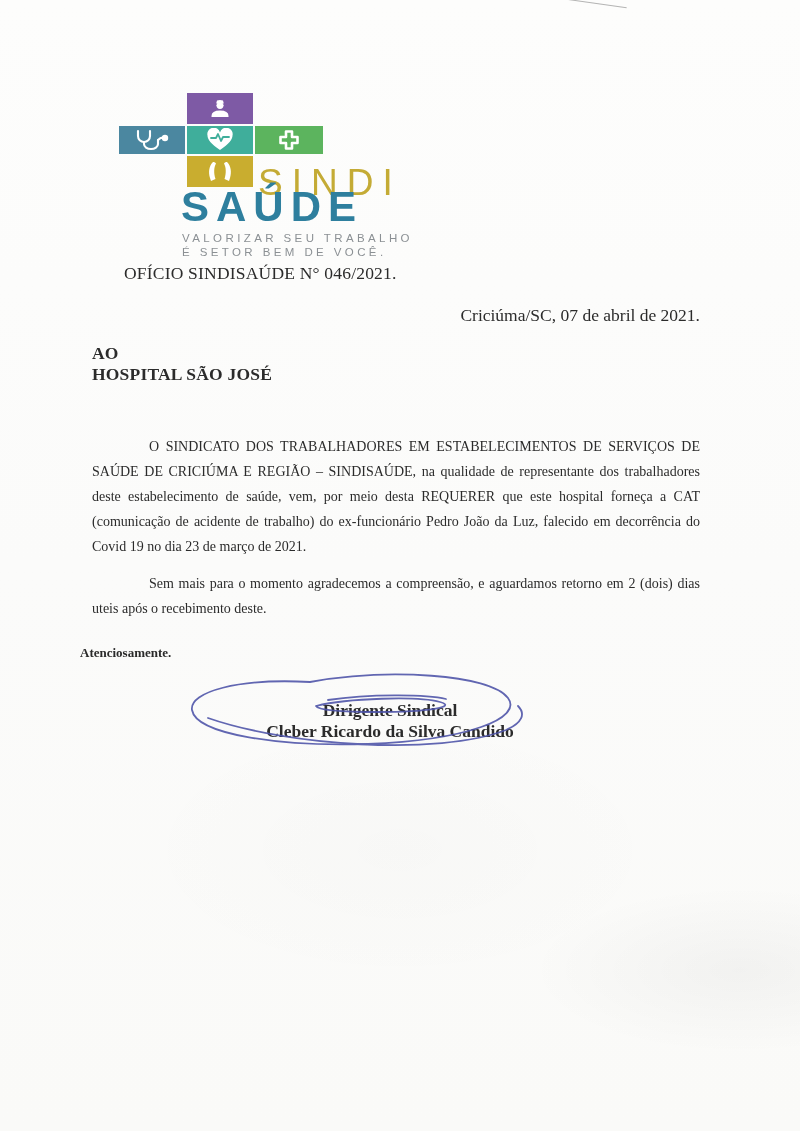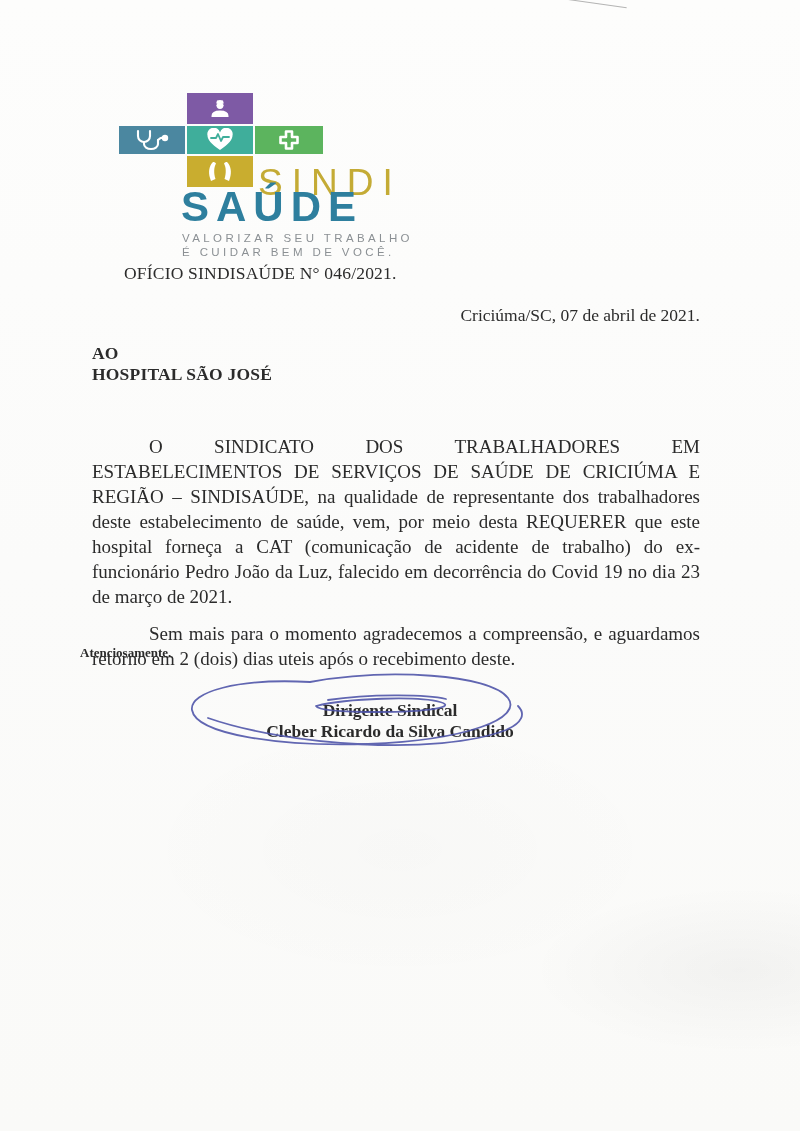--- a/index.html
+++ b/index.html
@@ -66,21 +66,21 @@
     position: absolute; right: 100px; top: 305px;
     font-size: 17.5px;
   }
   .recipient {
     position: absolute; left: 92px; top: 343px;
     font-size: 17.5px; font-weight: 700; line-height: 20.5px;
     letter-spacing: 0.2px;
   }
   .body-block {
     position: absolute; left: 92px; top: 434px; width: 608px;
-    font-size: 19px; line-height: 25px;
+    font-size: 14px; line-height: 25px;
   }
   .body-block p { text-align: justify; text-indent: 57px; }
   .body-block p + p { margin-top: 12px; }
   .closing {
     position: absolute; left: 80px; top: 645px;
     font-size: 13px;
     font-weight: bold;
   }
 
   
@@ -141,21 +141,21 @@
         <svg width="34" height="26" viewBox="0 0 34 26" fill="#ffffff">
           <path d="M10 3 C6 7 5.2 13 7 19 L8 22 L12.5 20 C10.5 14 11 8 13 4.5 Q12 2.5 10 3 Z"></path>
           <path d="M24 3 C28 7 28.8 13 27 19 L26 22 L21.5 20 C23.5 14 23 8 21 4.5 Q22 2.5 24 3 Z"></path>
         </svg>
       </span>
     </div>
     <div class="brand-top">SINDI</div>
     <div class="brand-bottom">SAÚDE</div>
     <div class="tagline">
       <div>VALORIZAR SEU TRABALHO</div>
-      <div>É CUIDAR BEM DE VOCÊ.</div>
+      <div>É SETOR BEM DE VOCÊ.</div>
     </div>
   </div>
 
   <div class="ref-line">OFÍCIO SINDISAÚDE N° 046/2021.</div>
 
   <div class="date-line">Criciúma/SC, 07 de abril de 2021.</div>
 
   <div class="recipient">
     <div>AO</div>
     <div>HOSPITAL SÃO JOSÉ</div>

